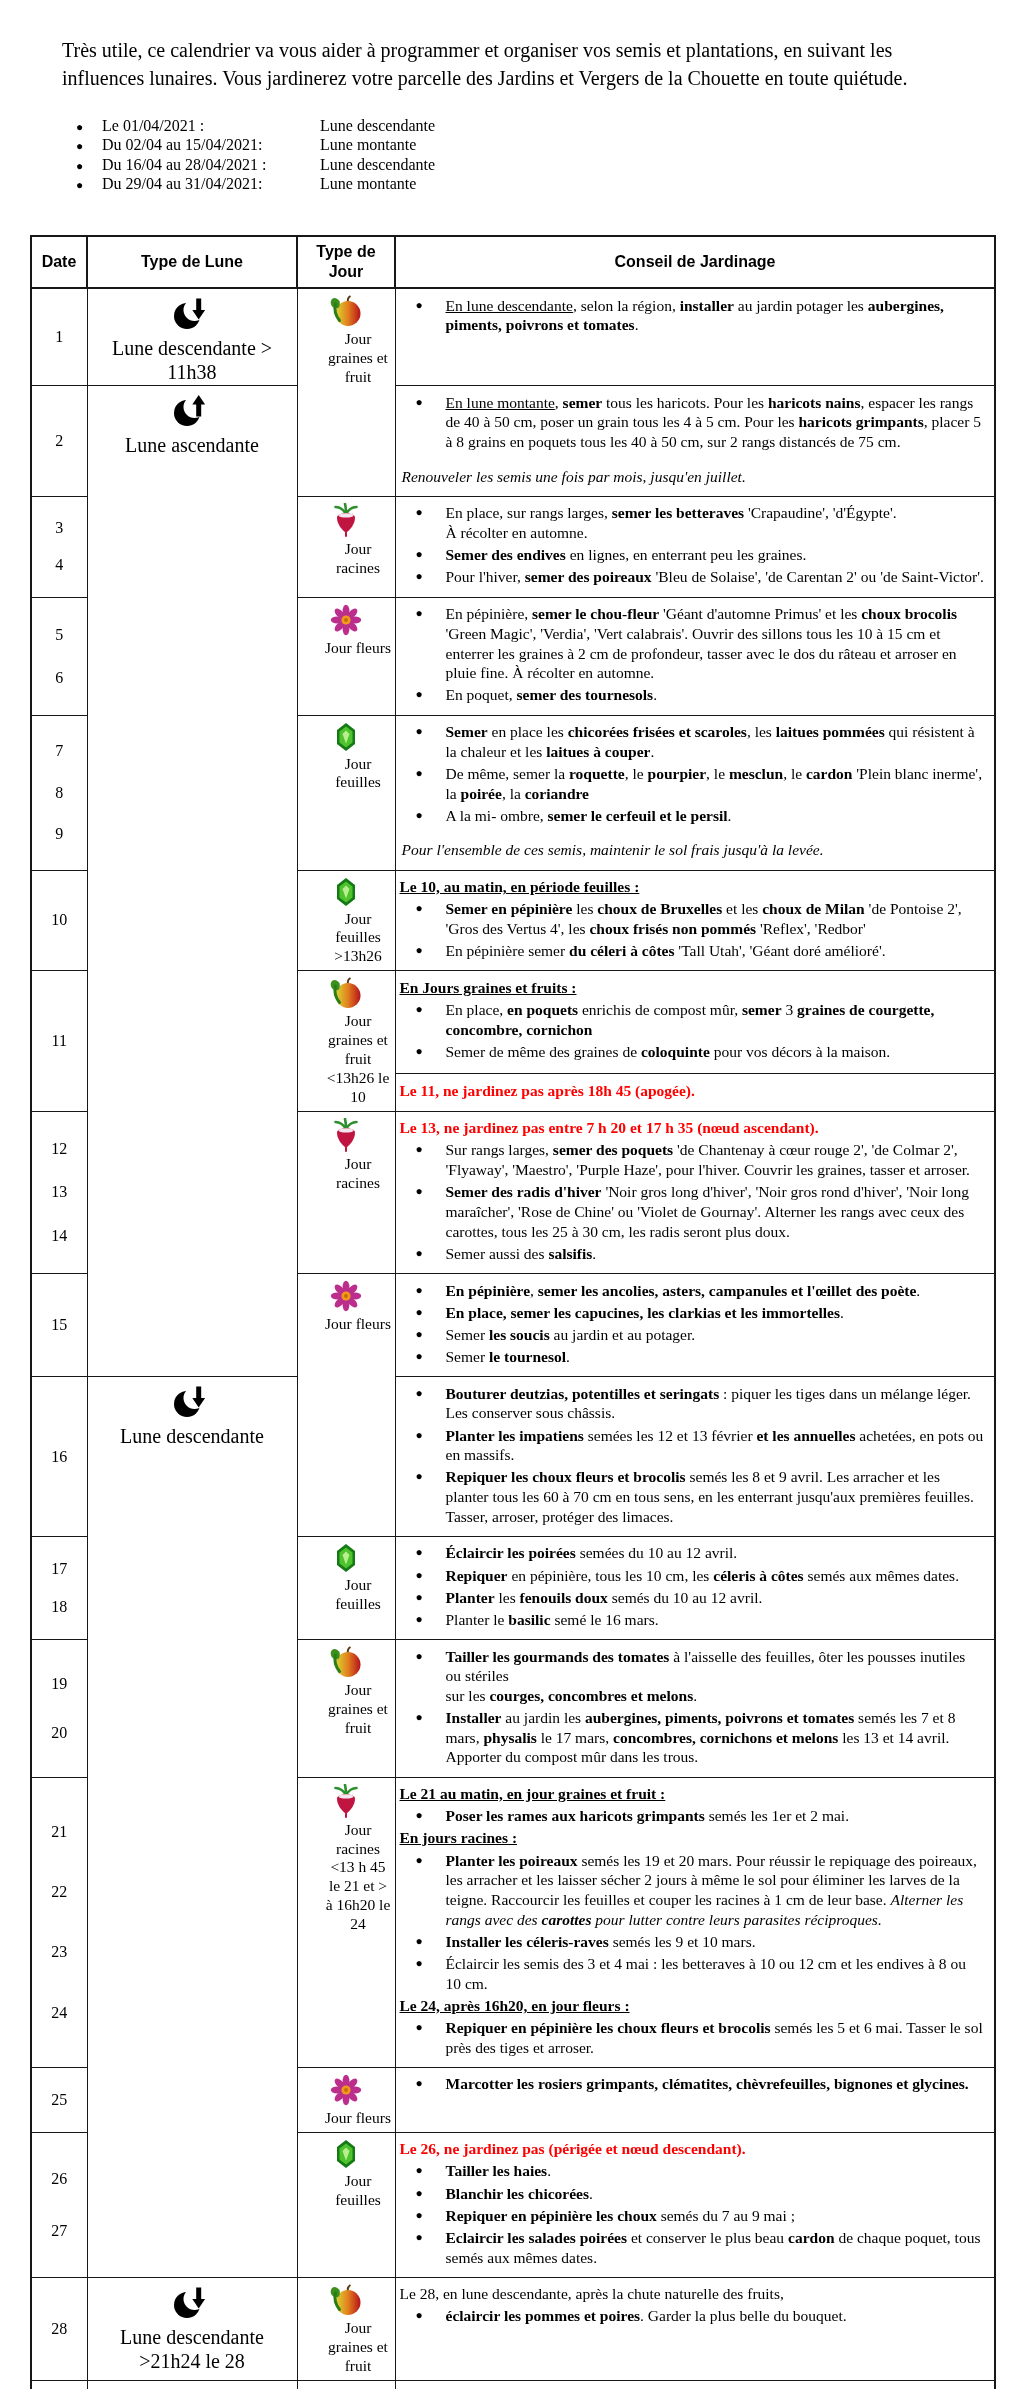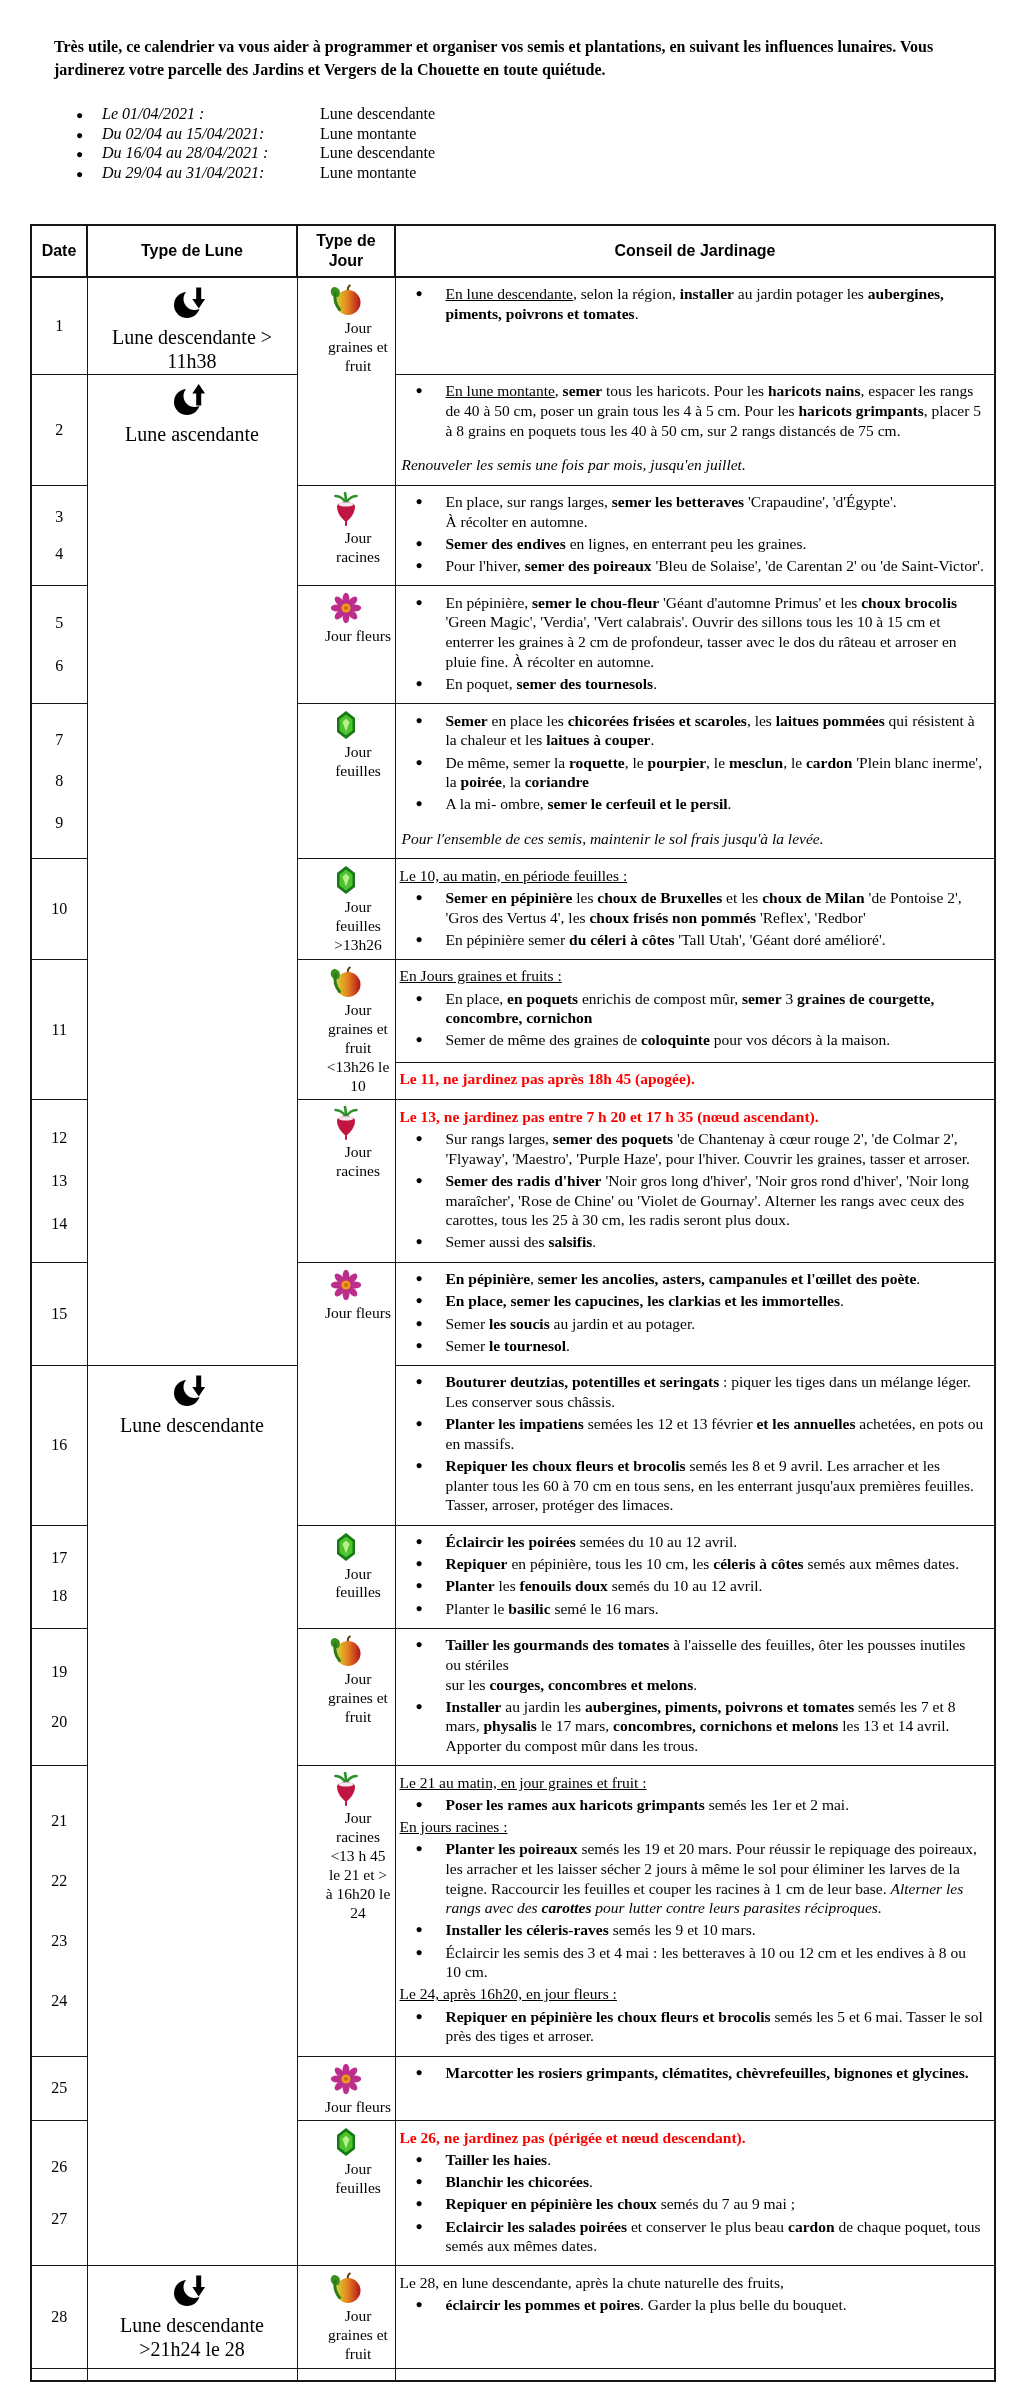--- a/index.html
+++ b/index.html
@@ -4,26 +4,26 @@
 <title>Jardiner avec la lune en Mai 2021</title>
 <style>
   html,body{margin:0;padding:0;background:#fff;}
   body{width:1024px;font-family:"Liberation Serif",serif;color:#000;}
   .page{padding:30px 30px 80px 30px;box-sizing:border-box;width:1024px;}
 
   .title{margin:34px 0 30px 0;text-align:center;font-family:"Liberation Sans",sans-serif;
          font-weight:bold;font-size:29px;color:#1c6b3e;}
   .title-text{text-decoration:underline;text-decoration-thickness:2.5px;text-underline-offset:5px;}
 
-  .intro{margin:6px 28px 24px 24px;font-size:16px;line-height:1.42;font-weight:bold;}
+  .intro{margin:6px 28px 24px 32px;font-size:20px;line-height:1.42;}
 
   .phases{margin:22px 0 42px 46px;padding:0;list-style:none;font-size:16px;}
   .phases li{display:flex;align-items:baseline;margin:1.5px 0;}
   .pdot{width:26px;font-size:12px;}
-  .plabel{width:218px;font-style:italic;}
+  .plabel{width:218px;}
 
   table.cal{border-collapse:collapse;border:2.5px solid #171717;table-layout:fixed;width:964px;margin:0 auto;}
   .cal th{border:2px solid #171717;font-family:"Liberation Sans",sans-serif;font-size:16px;
           line-height:1.25;padding:5px 2px;font-weight:bold;background:#fff;}
   .cal td{border:1.6px solid #171717;vertical-align:top;font-size:15.5px;}
   .c-date{position:relative;}
   .date-fill{position:absolute;inset:3px 0;display:flex;flex-direction:column;
              justify-content:space-evenly;align-items:center;}
   .num{font-size:16px;}
   .c-lune{text-align:center;padding-top:8px;}
@@ -31,21 +31,21 @@
   .micon svg,.jicon svg{display:block;margin:0 auto;}
   .lune-label{font-size:20px;margin-top:1px;line-height:1.2;padding:0 4px;}
   .c-jour{text-align:center;padding:6px 3px 4px 3px;}
   .jicon{display:block;margin:0 auto;}
   .jour-label{margin-top:3px;line-height:1.22;margin-left:24px;}
   .c-cons{padding:4px 10px 7px 4px;}
   .blk{margin:2.5px 0;line-height:1.27;}
   .blk.bullet{display:flex;}
   .mk{flex:0 0 10px;margin:0 20px 0 16px;font-size:12px;padding-top:2px;}
   .bt{flex:1;}
-  .head{text-decoration:underline;}
+  .head{text-decoration:underline;font-weight:bold;}
   .red{color:#ff0000;font-weight:bold;}
   .note{font-style:italic;padding-left:2px;margin-top:15px;}
 </style>
 </head>
 <body>
 
 <div class="page">
 
 
   <p class="intro">Très utile, ce calendrier va vous aider à programmer et organiser vos semis et plantations, en suivant les influences lunaires. Vous jardinerez votre parcelle des Jardins et Vergers de la Chouette en toute quiétude.</p>

